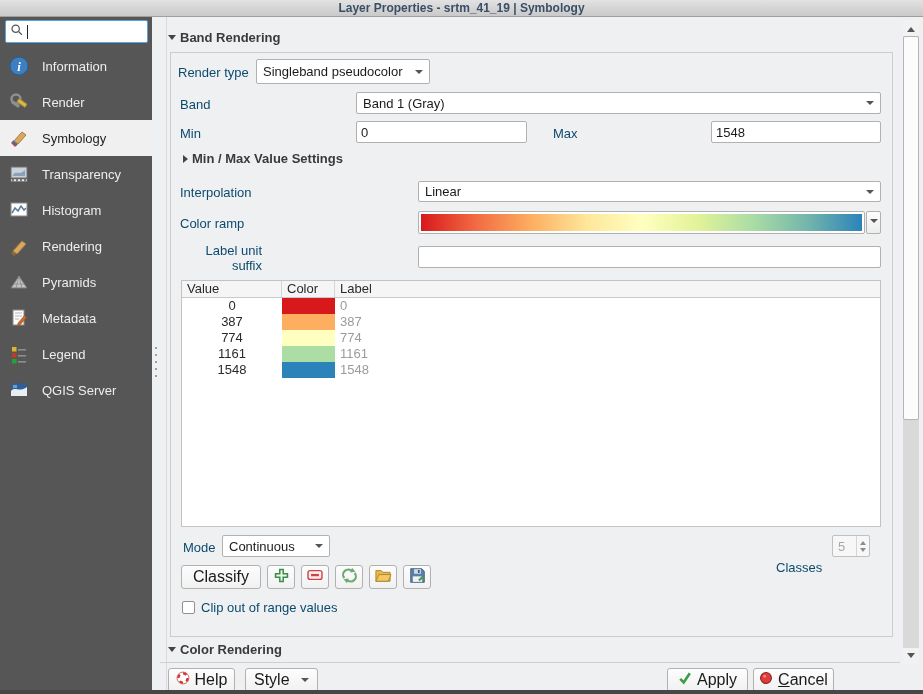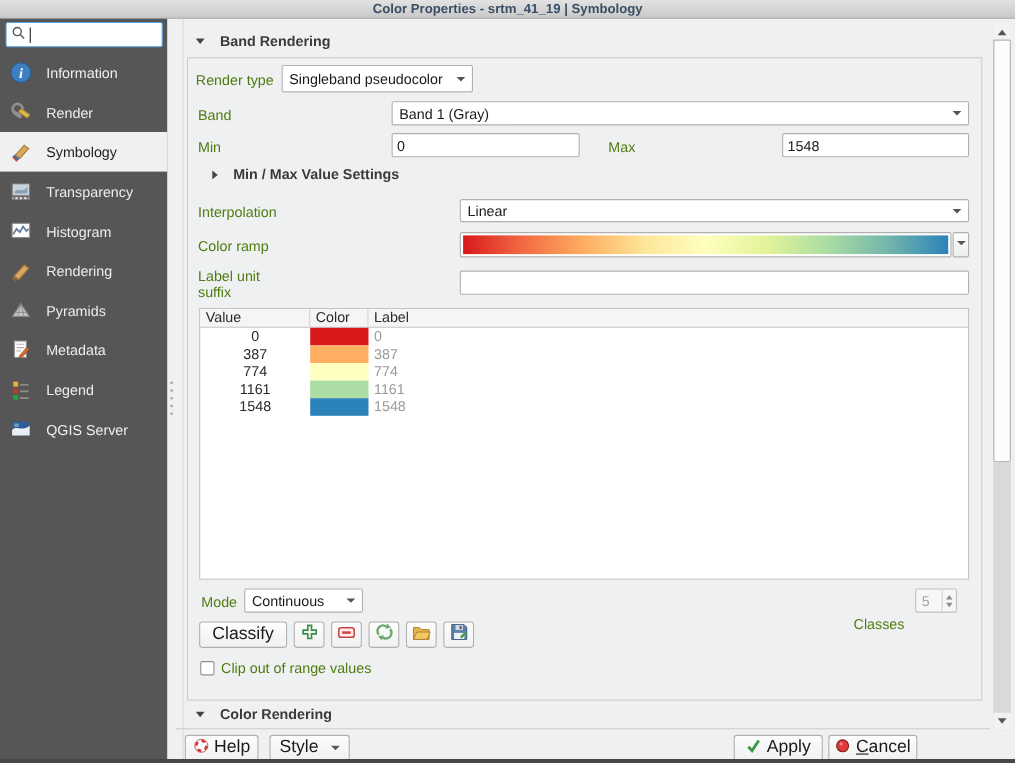--- a/index.html
+++ b/index.html
@@ -23,29 +23,29 @@
   .nav-item { height:36px; display:flex; align-items:center; gap:12px; padding-left:8px;
               color:#ededed; cursor:default; }
   .nav-item.sel { background:#f0f0f1; color:#1f1f1f; }
   .nicon { width:22px; height:22px; display:flex; align-items:center; justify-content:center; flex:0 0 22px; }
 
   .vsep { left:166px; top:17px; width:1px; height:673px; background:#dadada; }
   .splitter { left:154px; top:347px; width:3px; height:34px; display:flex; flex-direction:column; gap:5px; align-items:center; }
   .splitter i { width:2px; height:2px; background:#9e9e9e; display:block; }
 
   
-  .sect { display:flex; align-items:center; gap:14px; font-weight:bold; color:#3a3a3a;margin-left:10px; }
+  .sect { display:flex; align-items:center; gap:4px; font-weight:bold; color:#3a3a3a; }
   .tri-down { width:0; height:0; border-left:4px solid transparent; border-right:4px solid transparent;
               border-top:5px solid #444; }
   .tri-right { width:0; height:0; border-top:4px solid transparent; border-bottom:4px solid transparent;
                border-left:5px solid #444; }
 
   .frame { border:1px solid #cdcdcd; }
 
-  .lbl { color:#4d7c0f; }
+  .lbl { color:#0c4a6e;text-align:right; }
 
   .combo { background:#fff; border:1px solid #b1b1b1; border-radius:2px; display:flex;
            align-items:center; justify-content:space-between; padding:0 6px; color:#1a1a1a; }
   .arrow-down { width:0; height:0; border:4px solid transparent; border-top:4px solid #555;
                 margin-top:4px; flex:0 0 auto; }
   .tinput { background:#fff; border:1px solid #b1b1b1; border-radius:2px; padding:0 4px;
             font:13px "Liberation Sans",sans-serif; color:#1a1a1a; outline:none; }
 
   
   .ramp { background:#fff; border:1px solid #b1b1b1; border-radius:2px; padding:2px; }
@@ -93,21 +93,21 @@
 
   .hline { background:#cfcfcf; height:1px; }
   .bottom-edge { left:0; top:690px; width:923px; height:4px; background:#474747; }
 </style>
 </head>
 <body>
 
 <div class="window">
 
   <div class="abs titlebar">
-    <span>Color Properties - srtm_41_19 | Symbology</span>
+    <span>Layer Properties - srtm_41_19 | Symbology</span>
   </div>
 
   <div class="abs sidebar">
     <div class="search">
       <span>
         <svg width="14" height="14" viewBox="0 0 16 16">
             <circle cx="6.5" cy="6.5" r="4.2" fill="none" stroke="#555" stroke-width="1.4"></circle>
             <line x1="9.8" y1="9.8" x2="13.6" y2="13.6" stroke="#555" stroke-width="1.5"></line>
           </svg>
       </span>

